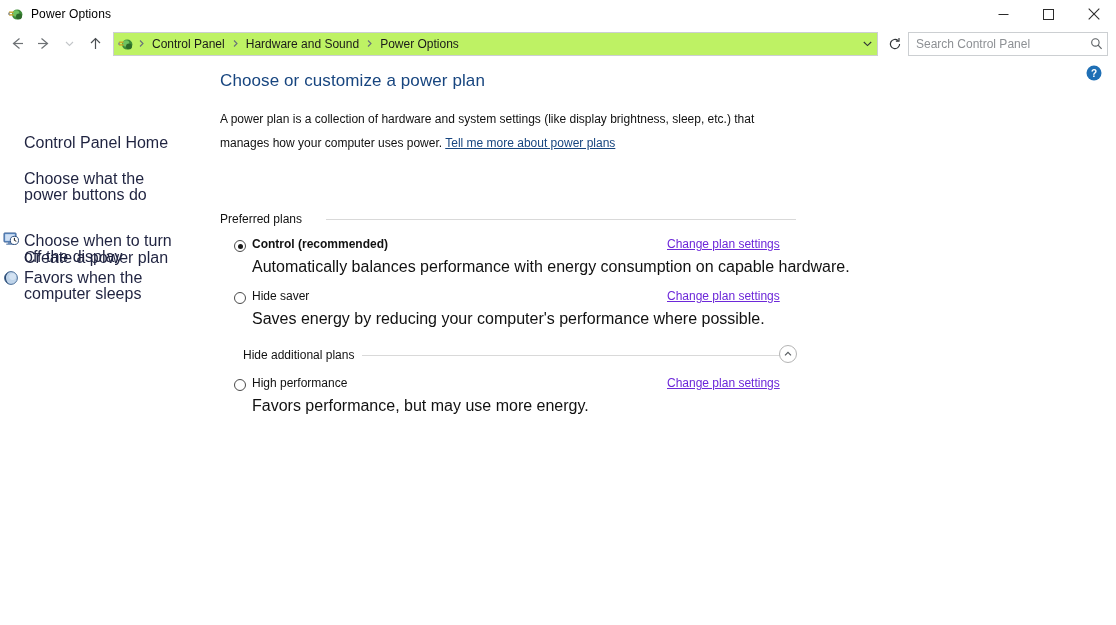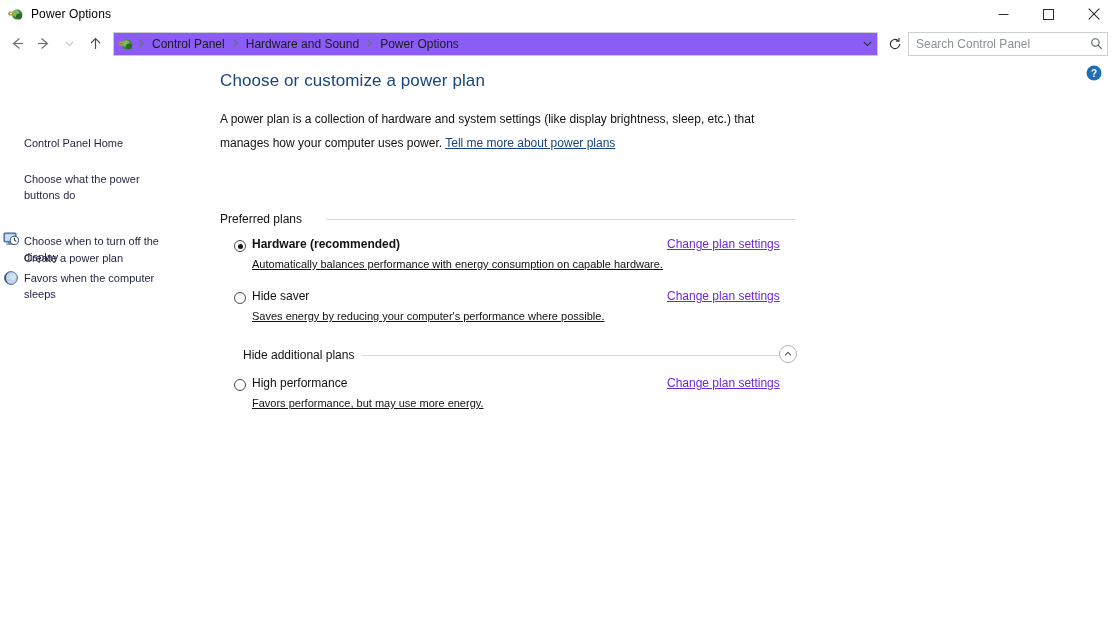--- a/index.html
+++ b/index.html
@@ -75,21 +75,21 @@
   .navarrow.dim { color: #c3c6c9; }
   .navarrow.up { color: #4a4e52; }
   .navarrow svg { display: block; }
 
   .addressbar {
     flex: 1;
     height: 24px;
     margin-left: 5px;
     margin-right: 6px;
     border: 1px solid #cccfd2;
-    background: #8b5cf6;
+    background: #bef264;
     display: flex;
     align-items: center;
     padding-left: 4px;
     position: relative;
   }
   .addr-icon {
     width: 16px;
     height: 16px;
     flex: none;
     margin-right: 2px;
@@ -177,21 +177,21 @@
   
   .sidebar {
     position: absolute;
     left: 0;
     top: 0;
     width: 205px;
     height: 566px;
   }
   .side-link {
     position: absolute;
-    font-size: 11px;
+    font-size: 16px;
     color: #1f2340;
     line-height: 16px;
     cursor: default;
   }
   .side-ico {
     position: absolute;
     width: 16px;
     height: 16px;
   }
 
@@ -285,24 +285,23 @@
     top: 0;
     font-size: 12px;
     color: #111111;
     white-space: nowrap;
   }
   .plan-name.bold { font-weight: bold; }
   .plan-desc {
     position: absolute;
     left: 32px;
     top: 21px;
-    font-size: 11px;
+    font-size: 16px;
     color: #111111;
     white-space: nowrap;
-    text-decoration: underline;
   }
   .plan-action {
     position: absolute;
     left: 447px;
     top: 0;
     font-size: 12px;
     color: #6d28d9;
     white-space: nowrap;
   }
 </style>
@@ -470,21 +469,21 @@
       <span>A power plan is a collection of hardware and system settings (like display brightness, sleep, etc.) that manages how your computer uses power. </span><a class="inline-link" href="#">Tell me more about power plans</a>
     </div>
 
     <div class="grouphdr" style="left:0; top:153px;gap:16px;">
       <span class="grouphdr-text">Preferred plans</span>
       <span class="grouphdr-rule"></span>
     </div>
 
     <div class="plan" style="top:178px;">
       <span class="radio checked"></span>
-      <span class="plan-name bold">Hardware (recommended)</span>
+      <span class="plan-name bold">Control (recommended)</span>
       <span class="plan-desc">Automatically balances performance with energy consumption on capable hardware.</span>
       <a class="plan-action" href="#">Change plan settings</a>
     </div>
 
     <div class="plan" style="top:230px;">
       <span class="radio"></span>
       <span class="plan-name">Hide saver</span>
       <span class="plan-desc">Saves energy by reducing your computer's performance where possible.</span>
       <a class="plan-action" href="#">Change plan settings</a>
     </div>

